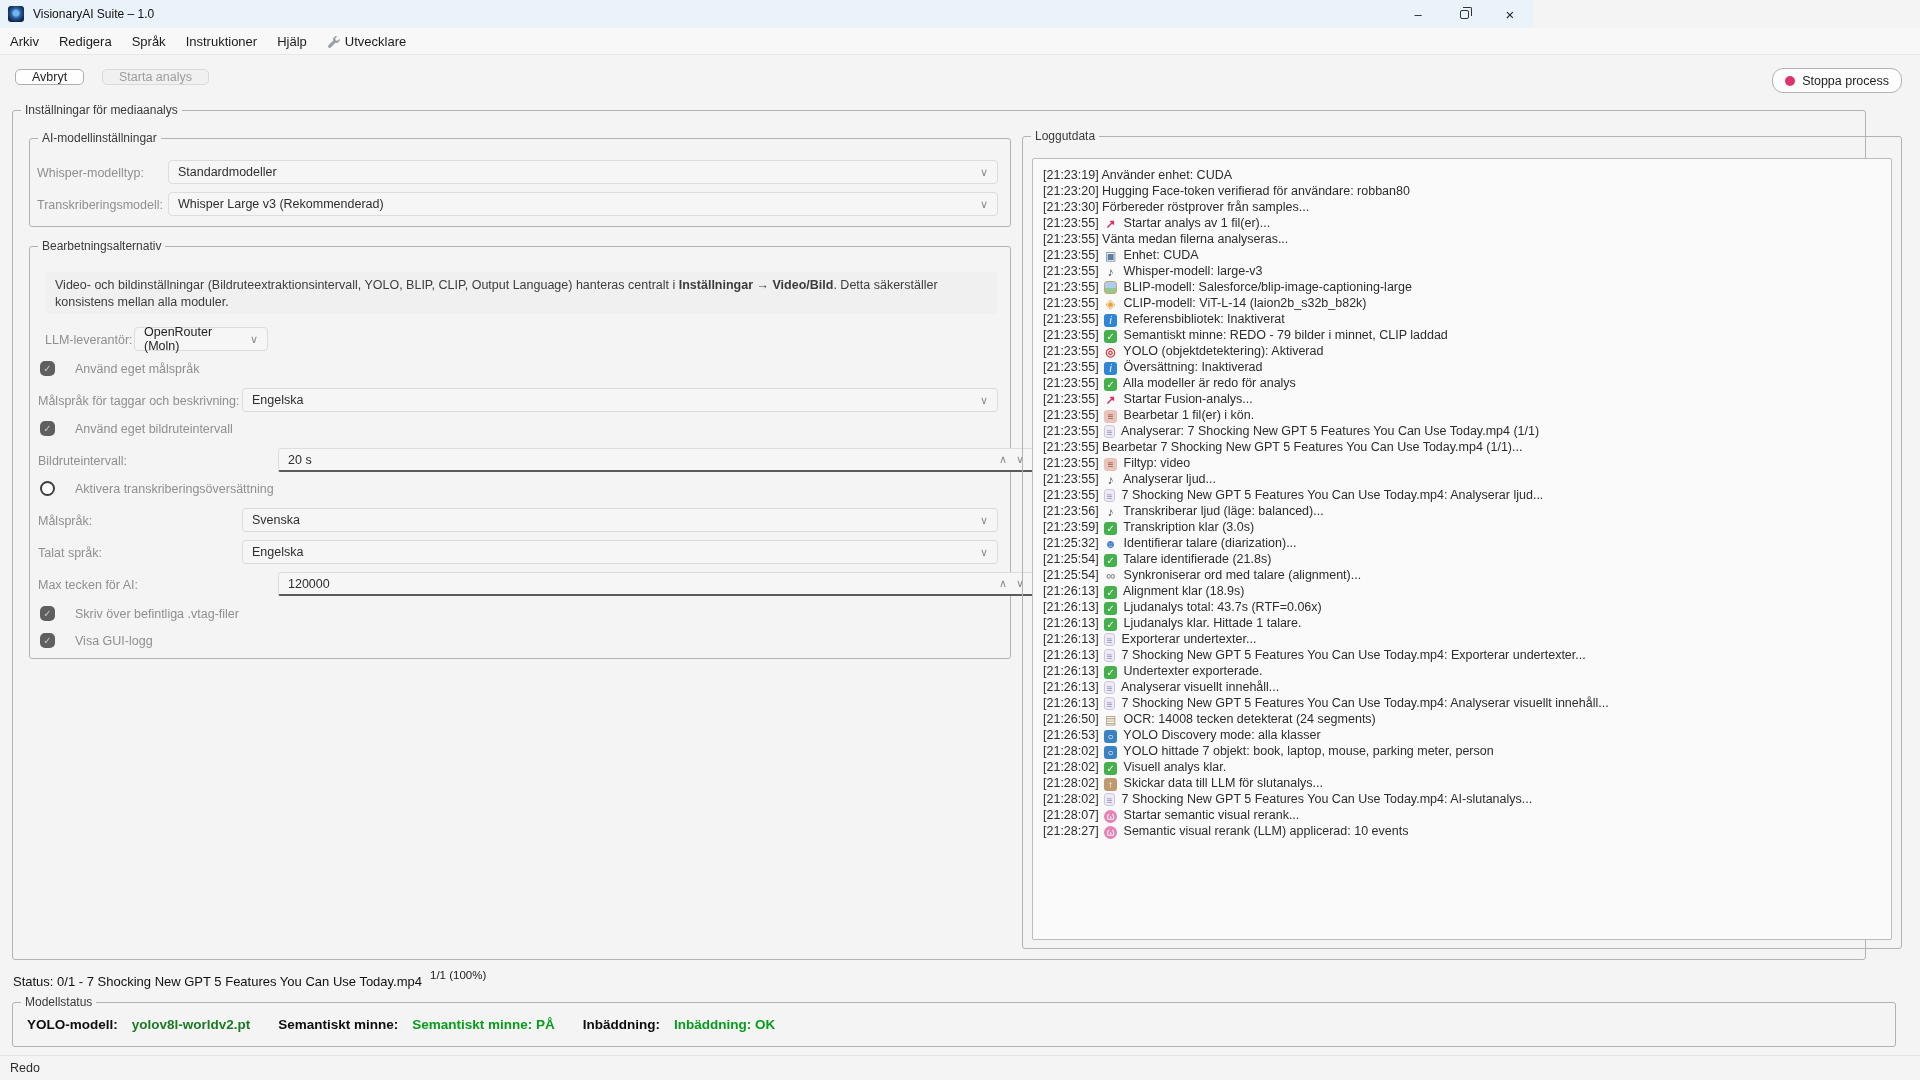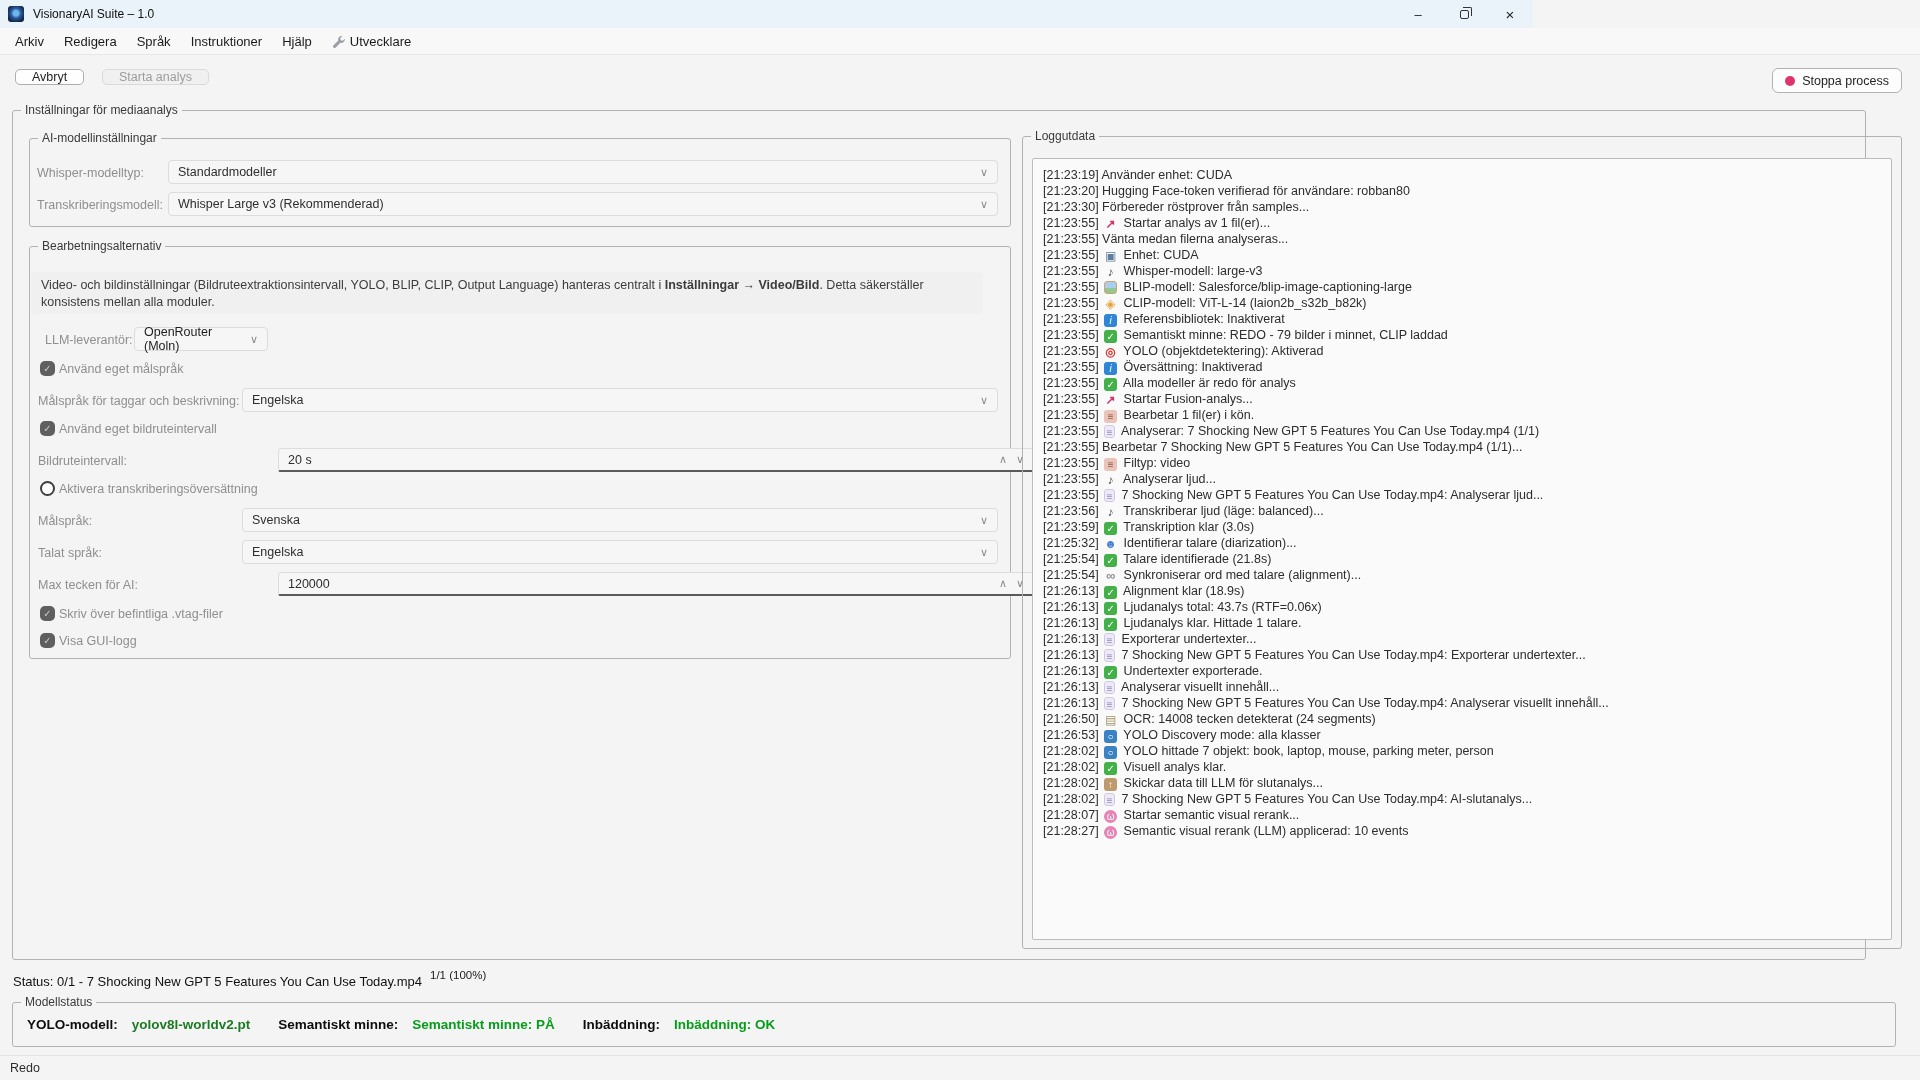--- a/index.html
+++ b/index.html
@@ -15,51 +15,51 @@
   .win-controls { margin-left:auto; display:flex; height:28px; }
   .win-btn { width:46px; height:28px; display:flex; align-items:center; justify-content:center;
              font-size:13px; color:#222; }
   .restore-glyph { width:9px; height:9px; border:1px solid #333; border-radius:2px; position:relative; }
   .restore-glyph::before { content:""; position:absolute; left:2px; top:-4px; width:8px; height:8px;
              border-top:1px solid #333; border-right:1px solid #333; border-radius:0 2px 0 0; }
   .close-glyph { font-size:15px; }
 
   
   .menubar { position:absolute; left:0; top:28px; width:1920px; height:27px; background:#f8f8f8;
-             border-bottom:1px solid #e7e7e7; display:flex; align-items:center; padding-left:5px; }
+             border-bottom:1px solid #e7e7e7; display:flex; align-items:center; }
   .menu-item { padding:0 10px; font-size:13px; color:#1b1b1b; display:flex; align-items:center; gap:5px; }
   .wrench { width:13px; height:13px; display:inline-block; }
 
   
   .btn { position:absolute; height:16px; display:flex; align-items:center; justify-content:center;
          font-size:12.5px; border-radius:5px; background:#fefefe; border:1px solid #aeaeae; padding:0 16px; }
   .btn.disabled { background:#f0f0f0; border-color:#dadada; color:#9d9d9d; }
   .btn-stop { position:absolute; height:25px; right:18px; top:68px; display:flex; align-items:center;
-              gap:7px; font-size:12.5px; background:#fdfdfd; border:1px solid #b2b2b2; border-radius:6px;
+              gap:7px; font-size:12.5px; background:#fdfdfd; border:1px solid #b2b2b2; border-radius:11px;
               padding:0 12px;margin-left:12px; }
   .stop-dot { width:10px; height:10px; border-radius:50%; }
 
   
   .groupbox { position:absolute; border:1px solid #b2b2b2; border-radius:3px; }
   .legend { position:absolute; top:-8px; left:8px; background:#f4f4f4; padding:0 4px;
             font-size:12px; color:#3a3a3a; white-space:nowrap; }
 
   
   .frm-label { position:absolute; font-size:12.5px; color:#8f8f8f; white-space:nowrap; }
   .combo, .spin { position:absolute; height:24px; background:#f6f6f6; border:1px solid #dcdcdc;
                   border-radius:4px; display:flex; align-items:center; padding:0 9px; font-size:12.5px;
                   color:#2e2e2e; }
   .spin { border-bottom:2px solid #5a5a5a; border-radius:4px 4px 2px 2px;margin-left:36px; }
   .combo .chev { margin-left:auto; color:#8a8a8a; font-size:11px; }
   .spin .arrows { margin-left:auto; display:flex; gap:9px; color:#8a8a8a; font-size:11px; }
   .cb-row { position:absolute; display:flex; align-items:center; }
   .cbx { width:15px; height:15px; background:#5f5f5f; border-radius:5px; display:inline-flex;
          align-items:center; justify-content:center; color:#c9c9c9; font-size:10px; flex:0 0 auto; }
   .cbx.unchecked { background:#fdfdfd; border:2px solid #3f3f3f; border-radius:50%; color:transparent; }
-  .cb-label { margin-left:4px; font-size:12.5px; color:#8f8f8f; white-space:nowrap; }
+  .cb-label { margin-left:20px; font-size:12.5px; color:#8f8f8f; white-space:nowrap; }
   .infobox { position:absolute; background:#f0f0f0; border-radius:4px; padding:5px 10px;
              font-size:12.5px; color:#3c3c3c; line-height:17px; }
 
   
   .log-box { position:absolute; background:#fafafa; border:1px solid #bcbcbc; border-radius:2px;
              padding:8px 10px; overflow:hidden; }
   .log-line { height:16px; line-height:16px; font-size:12.5px; color:#2d2d2d; white-space:nowrap; }
   .log-time { color:#2d2d2d; }
   .log-ic { display:inline-block; min-width:13px; height:13px; line-height:13px; text-align:center;
             font-size:10px; border-radius:3px; margin:0 3px 0 2px; vertical-align:-1px; }
@@ -149,21 +149,21 @@
 </div>
 <span class="frm-label" style="left:37px; top:198px;">Transkriberingsmodell:</span>
 <div class="combo" style="left:168px; top:192px; width:830px;">
   <span>Whisper Large v3 (Rekommenderad)</span>
   <span class="chev">∨</span>
 </div>
 
 <div class="groupbox" style="left:29px; top:246px; width:982px; height:413px;">
   <span class="legend">Bearbetningsalternativ</span>
 </div>
-<div class="infobox" style="left:31px; top:272px; width:952px; height:42px;">
+<div class="infobox" style="left:45px; top:272px; width:952px; height:42px;">
   <span>Video- och bildinställningar (Bildruteextraktionsintervall, YOLO, BLIP, CLIP, Output Language) hanteras centralt i </span><b>Inställningar → Video/Bild</b><span>. Detta säkerställer konsistens mellan alla moduler.</span>
 </div>
 
 <span class="frm-label" style="left:45px; top:333px;">LLM-leverantör:</span>
 <div class="combo" style="left:134px; top:327px; width:134px; color:#1e1e1e;">
   <span>OpenRouter (Moln)</span>
   <span class="chev">∨</span>
 </div>
 
 <div class="cb-row" style="left:40px; top:361px;">

